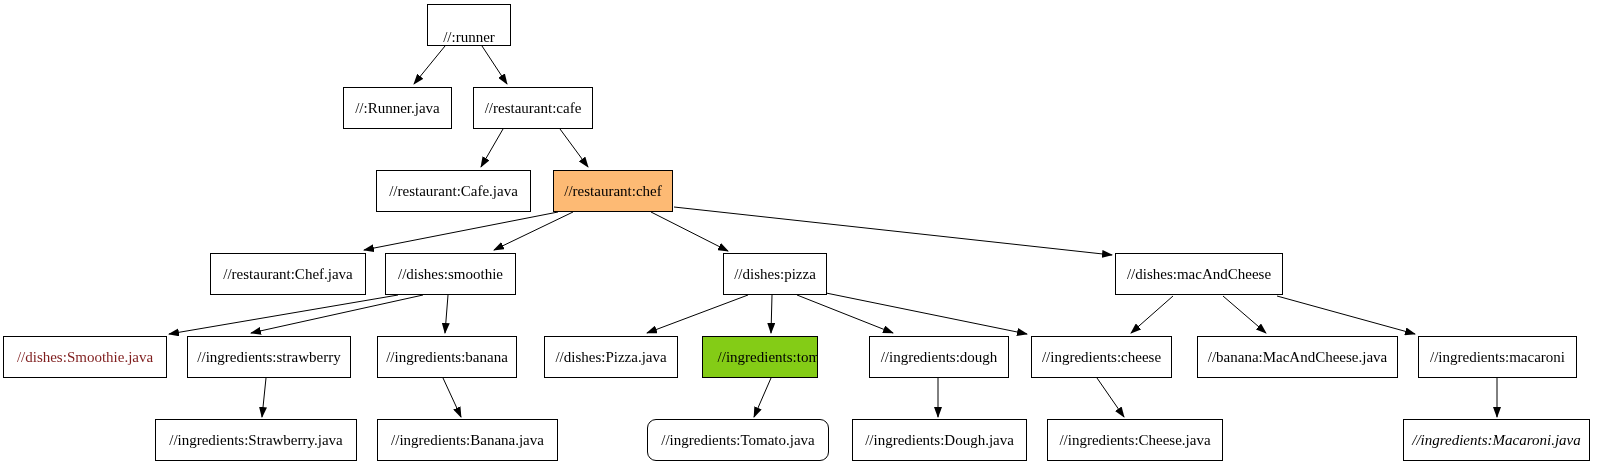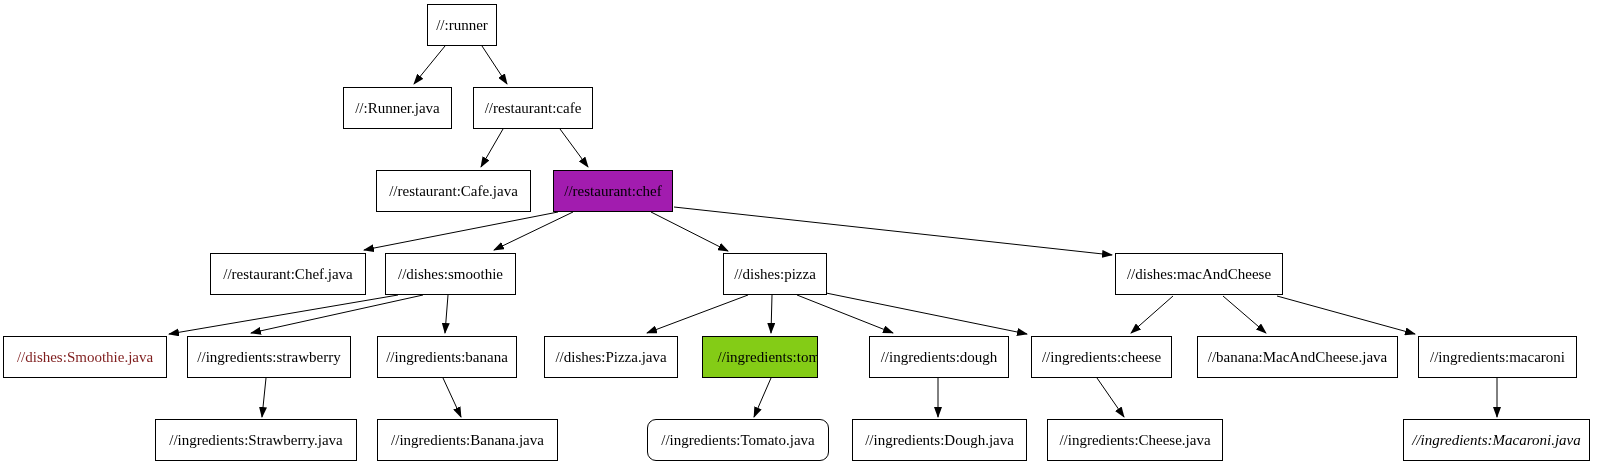--- a/index.html
+++ b/index.html
@@ -72,33 +72,33 @@
         <line x1="1173" y1="296" x2="1131" y2="333" stroke="#000000" stroke-width="1" marker-end="url(#arrowhead)"></line>
         <line x1="1223" y1="296" x2="1266" y2="333" stroke="#000000" stroke-width="1" marker-end="url(#arrowhead)"></line>
         <line x1="1277" y1="296" x2="1415" y2="334" stroke="#000000" stroke-width="1" marker-end="url(#arrowhead)"></line>
         <line x1="771" y1="378" x2="754" y2="417" stroke="#000000" stroke-width="1" marker-end="url(#arrowhead)"></line>
         <line x1="938" y1="378" x2="938" y2="417" stroke="#000000" stroke-width="1" marker-end="url(#arrowhead)"></line>
         <line x1="1097" y1="378" x2="1124" y2="417" stroke="#000000" stroke-width="1" marker-end="url(#arrowhead)"></line>
         <line x1="1497" y1="378" x2="1497" y2="417" stroke="#000000" stroke-width="1" marker-end="url(#arrowhead)"></line>
       </g>
   </svg>
   <div>
-      <div class="node" style="left: 427px; top: 4px; width: 70px; height: 42px; background: rgb(255, 255, 255); border-color: rgb(0, 0, 0); color: rgb(0, 0, 0);">
+      <div class="node" style="left: 427px; top: 4px; width: 84px; height: 42px; background: rgb(255, 255, 255); border-color: rgb(0, 0, 0); color: rgb(0, 0, 0); align-items: flex-end;">
         <span>//:runner</span>
       </div>
       <div class="node" style="left: 343px; top: 87px; width: 109px; height: 42px; background: rgb(255, 255, 255); border-color: rgb(0, 0, 0); color: rgb(0, 0, 0);">
         <span>//:Runner.java</span>
       </div>
       <div class="node" style="left: 473px; top: 87px; width: 120px; height: 42px; background: rgb(255, 255, 255); border-color: rgb(0, 0, 0); color: rgb(0, 0, 0);">
         <span>//restaurant:cafe</span>
       </div>
       <div class="node" style="left: 376px; top: 170px; width: 155px; height: 42px; background: rgb(255, 255, 255); border-color: rgb(0, 0, 0); color: rgb(0, 0, 0);">
         <span>//restaurant:Cafe.java</span>
       </div>
-      <div class="node" style="left: 553px; top: 170px; width: 120px; height: 42px; background: #a21caf; border-color: rgb(0, 0, 0); color: rgb(0, 0, 0);">
+      <div class="node" style="left: 553px; top: 170px; width: 120px; height: 42px; background: #fdba74; border-color: rgb(0, 0, 0); color: rgb(0, 0, 0);">
         <span>//restaurant:chef</span>
       </div>
       <div class="node" style="left: 210px; top: 253px; width: 156px; height: 42px; background: rgb(255, 255, 255); border-color: rgb(0, 0, 0); color: rgb(0, 0, 0);">
         <span>//restaurant:Chef.java</span>
       </div>
       <div class="node" style="left: 385px; top: 253px; width: 131px; height: 42px; background: rgb(255, 255, 255); border-color: rgb(0, 0, 0); color: rgb(0, 0, 0);">
         <span>//dishes:smoothie</span>
       </div>
       <div class="node" style="left: 723px; top: 253px; width: 104px; height: 42px; background: rgb(255, 255, 255); border-color: rgb(0, 0, 0); color: rgb(0, 0, 0);">
         <span>//dishes:pizza</span>

